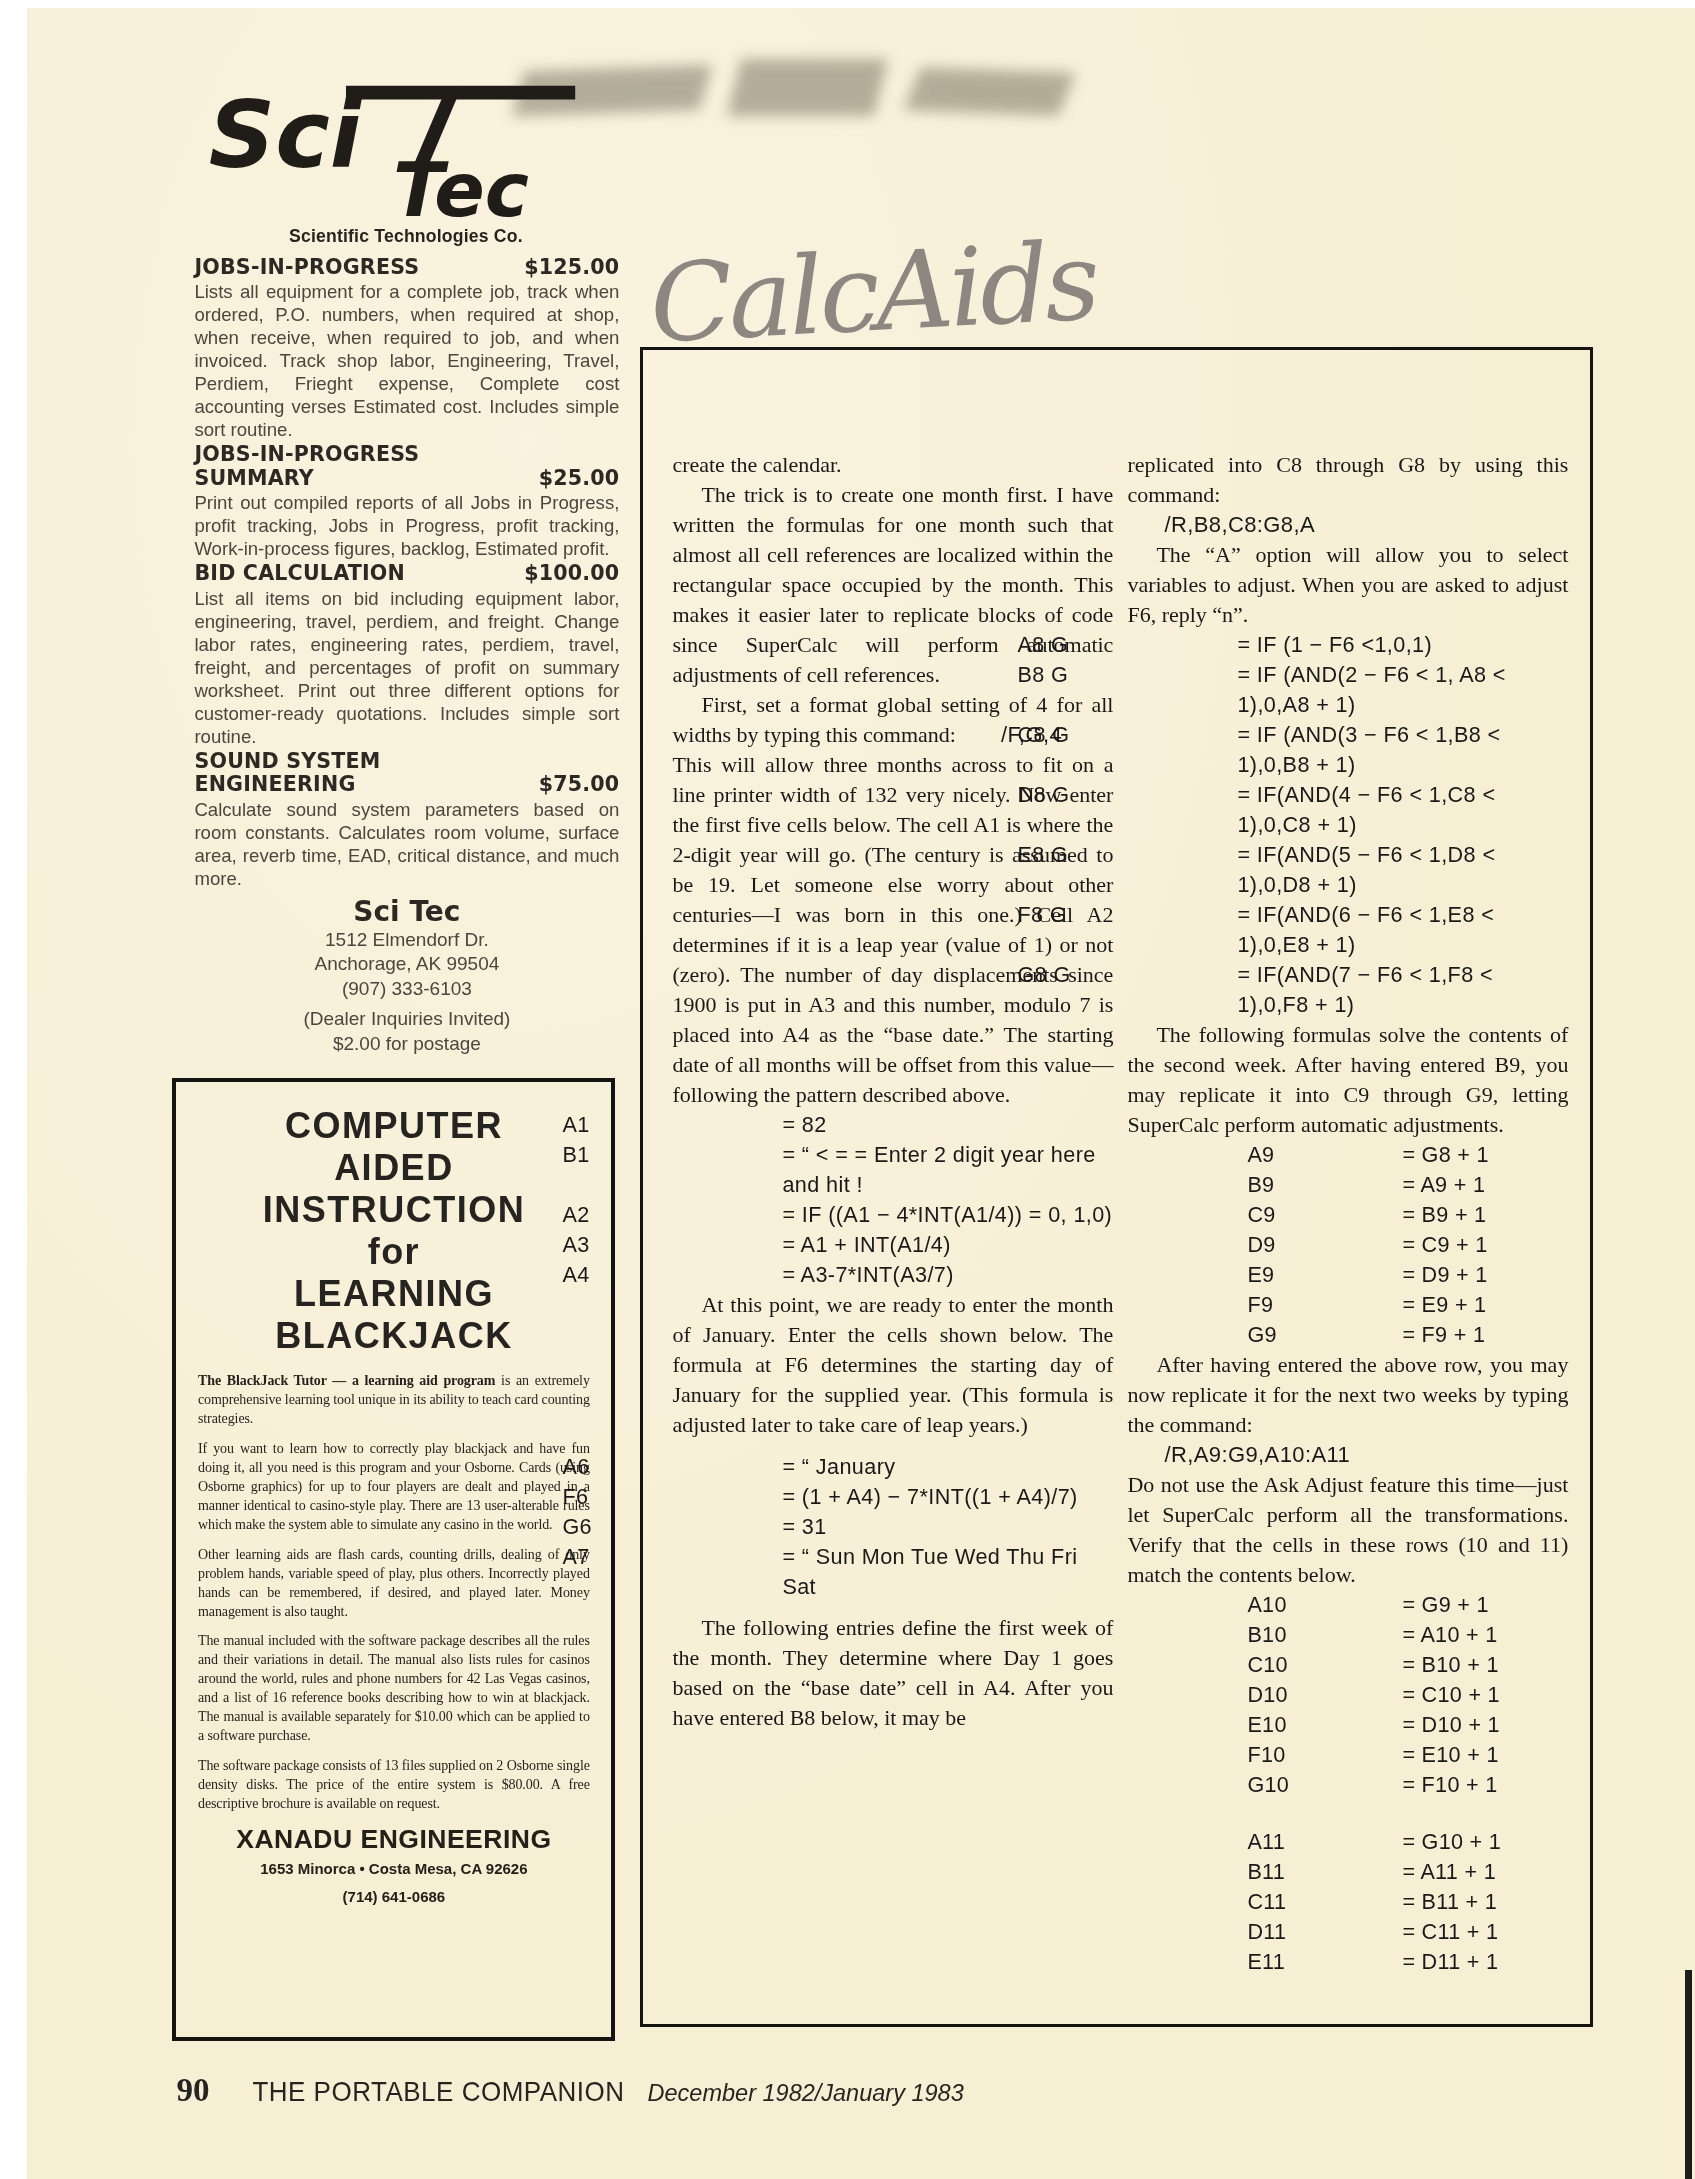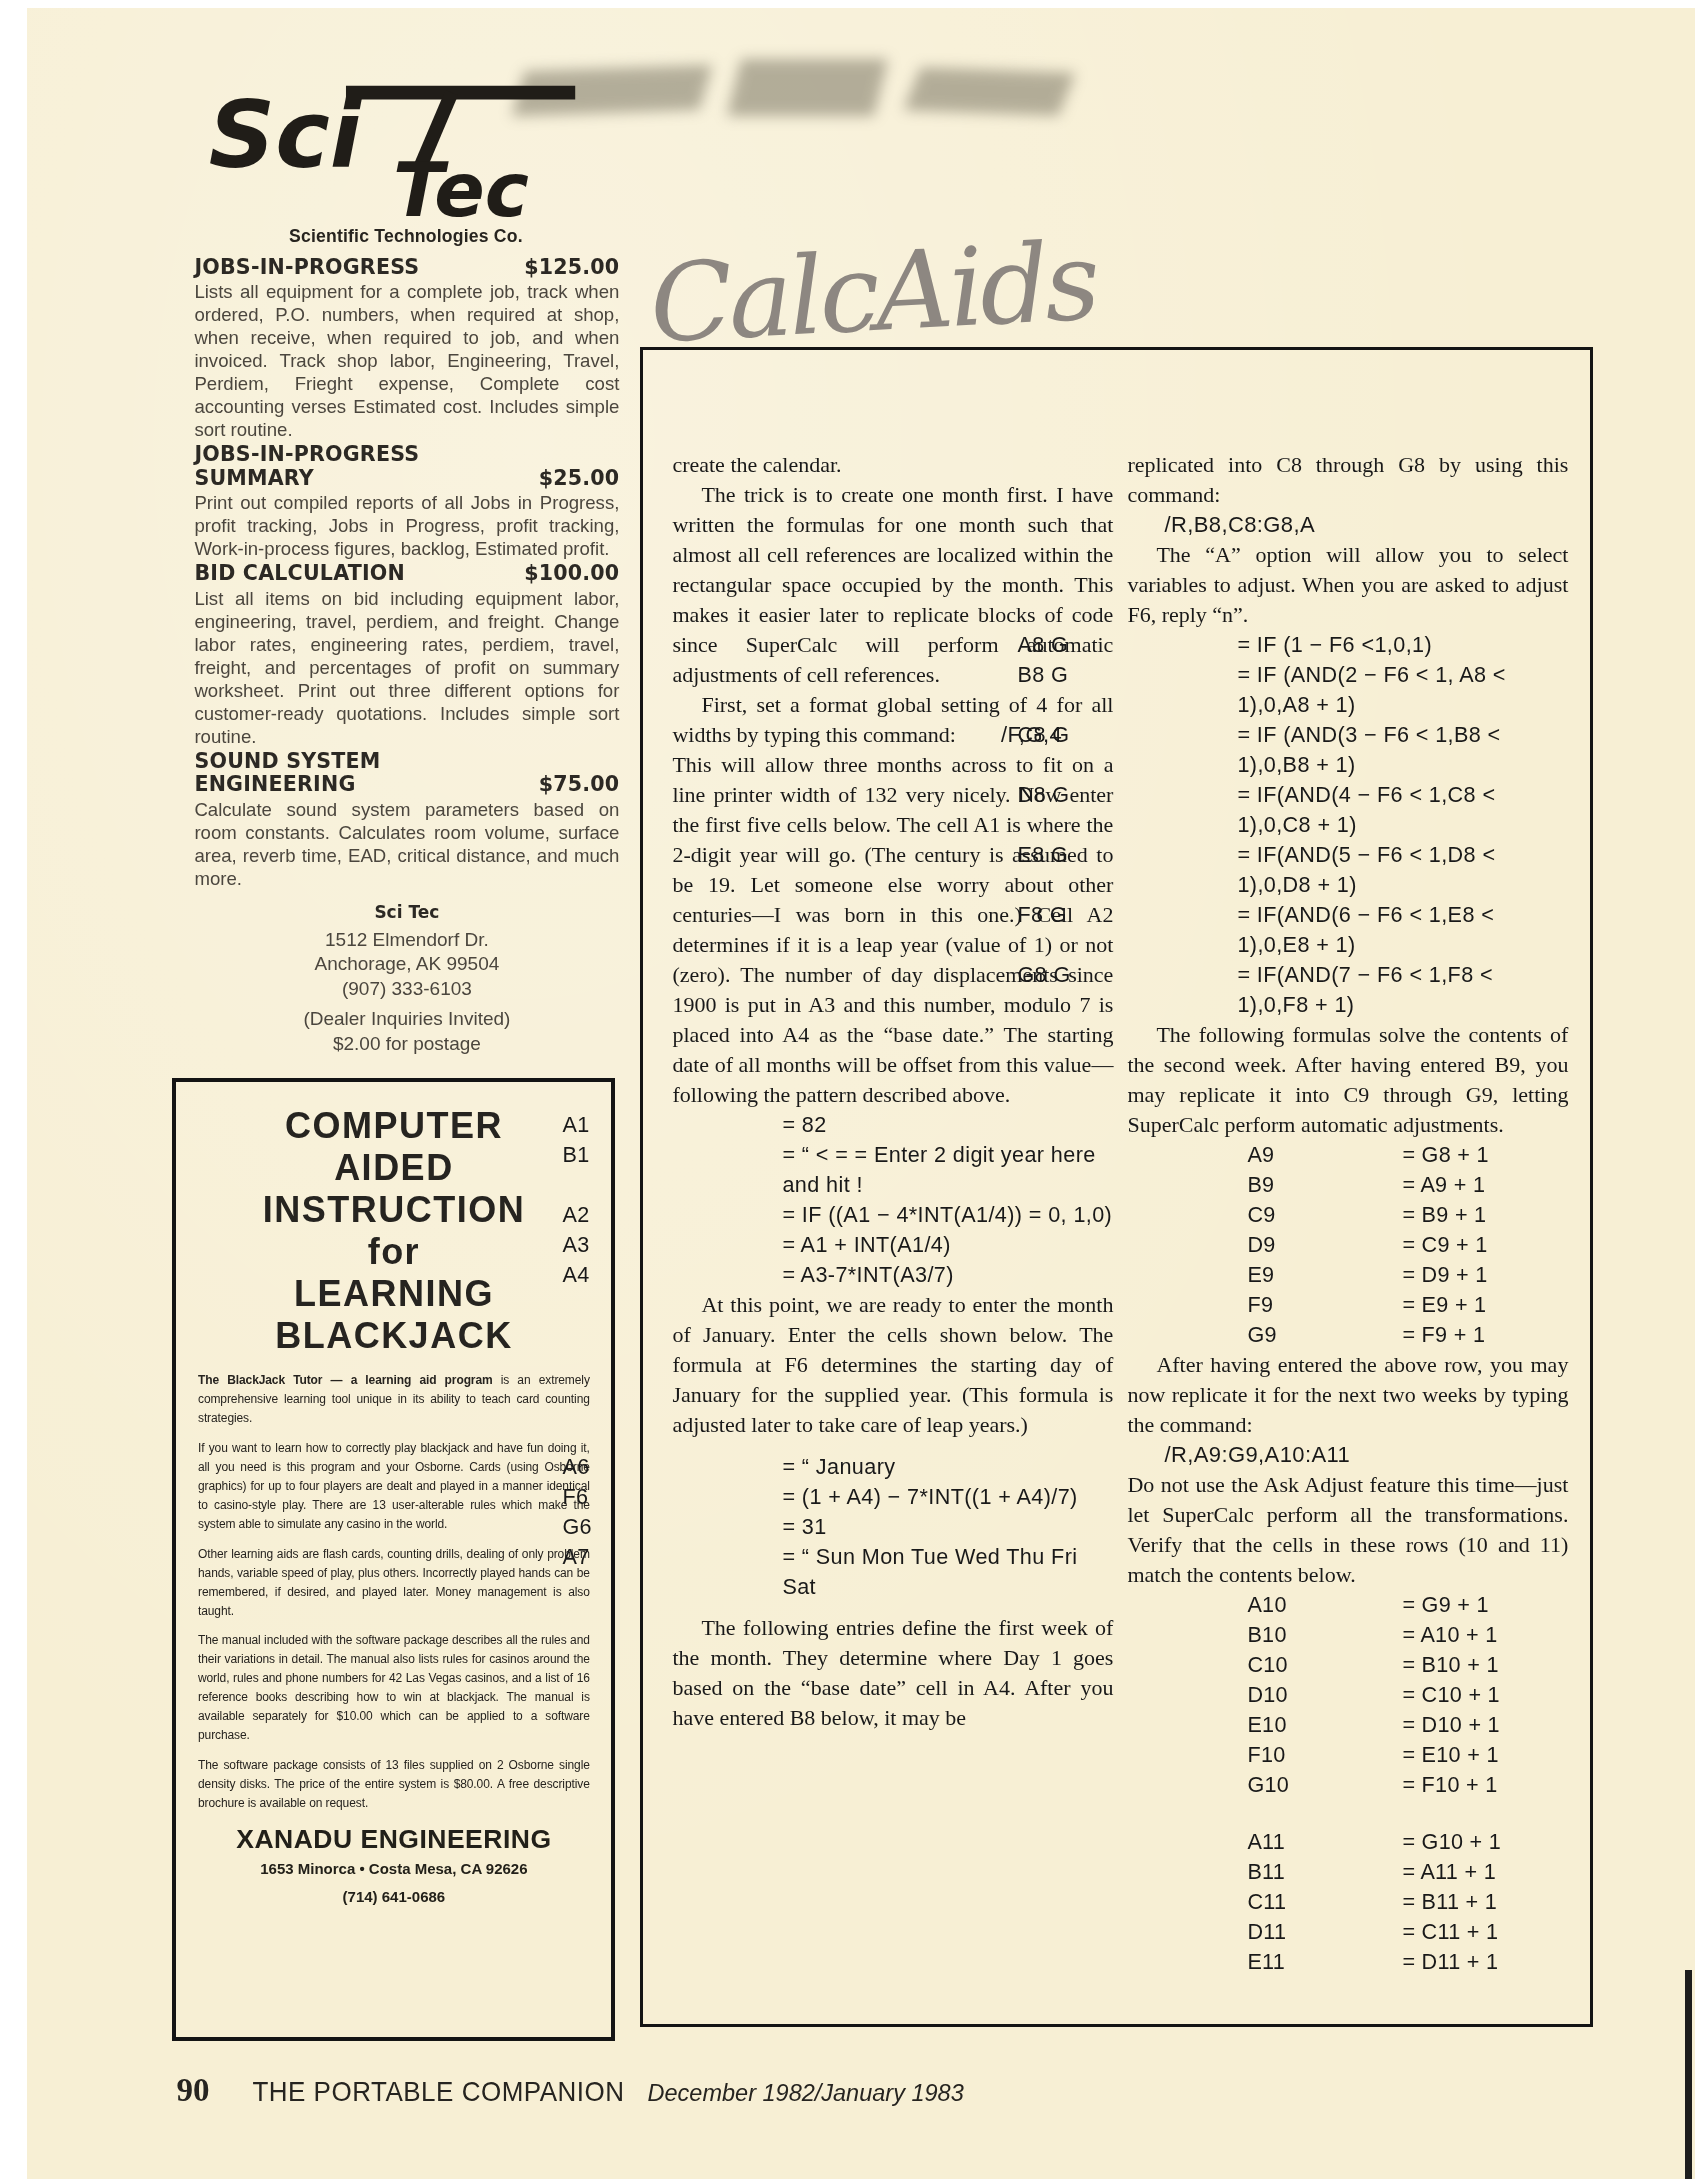--- a/index.html
+++ b/index.html
@@ -21,29 +21,29 @@
   
   .scitec-logo{position:absolute;left:174px;top:61px;width:384px;height:157px;}
   .scitec-company{position:absolute;left:167px;top:218px;width:423px;text-align:center;
     font-weight:bold;font-size:17.6px;color:#27241f;letter-spacing:0.2px;}
   .scitec-col{position:absolute;left:167px;top:248px;width:425px;}
   .prod-head{display:flex;justify-content:space-between;align-items:flex-end;
     font-family:"DejaVu Sans","Liberation Sans",sans-serif;font-weight:bold;
     font-size:20.6px;line-height:23.5px;color:#2c2924;letter-spacing:0.2px;}
   .prod-desc{font-size:18.6px;line-height:23px;color:#4b463e;text-align:justify;margin:1px 0 2px 0;}
   .contact{margin-top:9.8px;text-align:center;color:#4b463e;}
-  .contact .c-name{font-family:"DejaVu Sans","Liberation Sans",sans-serif;font-weight:bold;font-size:17px;color:#2c2924;margin-bottom:3.9px;}
+  .contact .c-name{font-family:"DejaVu Sans","Liberation Sans",sans-serif;font-weight:bold;font-size:28px;color:#2c2924;margin-bottom:3.9px;}
   .contact div{font-size:19px;line-height:24.5px;}
   .contact .c-note1{margin-top:5.9px;}
   
   .bj-box{position:absolute;left:145px;top:1070px;width:443px;height:963px;
     border:4.9px solid #141414;box-sizing:border-box;padding:23.5px 21.6px 9.8px 21.6px;overflow:hidden;}
   .bj-title{ text-align:center;font-weight:bold;font-size:36px;line-height:42px;
     color:#262420;letter-spacing:1.5px;margin-bottom:13.7px;}
-  .bj-p{font-size:12px;line-height:19px;color:#26231f;text-align:justify;margin:0 0 10.8px 0;letter-spacing:-0.1px;}
+  .bj-p{font-size:14px;line-height:19px;color:#26231f;text-align:justify;margin:0 0 10.8px 0;letter-spacing:-0.1px;font-family:Liberation Serif, serif;}
   .bj-p b{font-weight:bold;}
   .bj-foot{text-align:center;color:#222019;margin-top:1px;}
   .bj-foot .f-co{font-weight:bold;font-size:26.5px;line-height:31px;letter-spacing:0.5px;}
   .bj-foot .f-ad,.bj-foot .f-ph{font-weight:bold;font-size:15px;line-height:28px;}
   
   .calcaids{position:absolute;left:619px;top:208px;width:490px;height:186px;z-index:3;}
   .article-box{position:absolute;left:613px;top:339px;width:953px;height:1680px;
     border:3.9px solid #141414;box-sizing:border-box;}
   .acol{position:absolute;top:100px;width:441px;color:#191919;}
   .acol-1{left:29px;}

